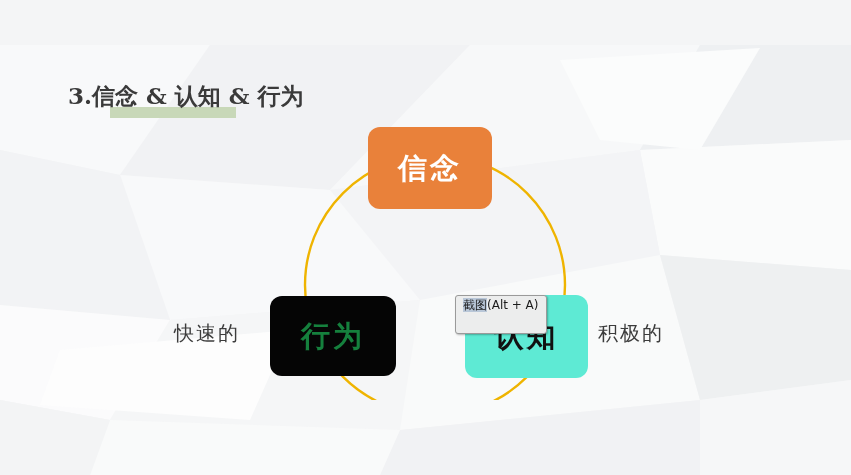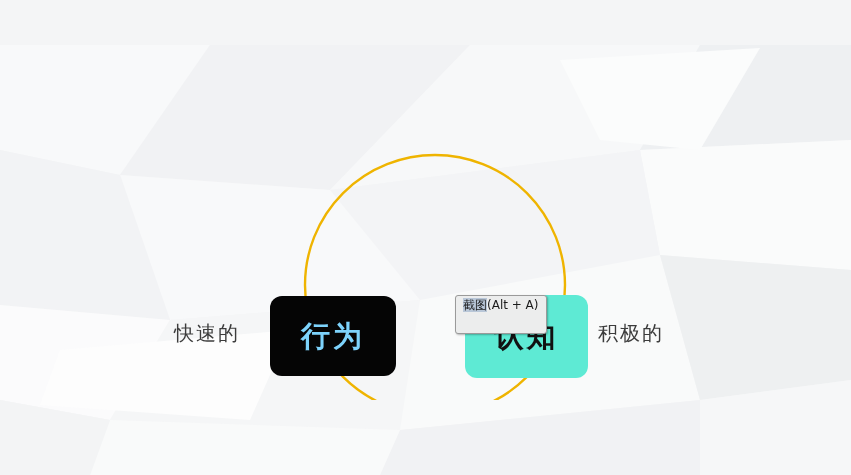--- a/index.html
+++ b/index.html
@@ -126,21 +126,21 @@
   }
   .node-belief .node-label { color: #ffffff; }
 
   .node-behavior {
     left: 270px;
     top: 296px;
     width: 126px;
     height: 80px;
     background: #050505;
   }
-  .node-behavior .node-label { color: #7dd3fc; }
+  .node-behavior .node-label { color: #15803d; }
 
   .node-cognition {
     left: 465px;
     top: 295px;
     width: 123px;
     height: 83px;
     background: #5eead4;
   }
   .node-cognition .node-label { color: #111111; }
 
@@ -199,25 +199,32 @@
     <polygon points="660,255 851,270 851,380 700,400" fill="#eef0f1"></polygon>
     <polygon points="851,380 851,475 700,475 700,400" fill="#f6f7f8"></polygon>
     <polygon points="400,430 700,400 700,475 380,475" fill="#f1f2f4"></polygon>
     <polygon points="110,420 400,430 380,475 90,475" fill="#f9fafa"></polygon>
     <polygon points="0,400 110,420 90,475 0,475" fill="#f3f4f5"></polygon>
     <polygon points="60,350 290,330 250,420 40,405" fill="#fdfdfd"></polygon>
     <polygon points="560,60 760,48 700,150 600,140" fill="#fbfcfc"></polygon>
   </svg>
 
 
+  <div class="subtitle-wrap">
+    <div class="subtitle-highlight"></div>
+    <div class="subtitle-text">3.信念 &amp; 认知 &amp; 行为</div>
+  </div>
 
   <svg class="cycle-svg" viewBox="0 0 290 250">
     <circle cx="145" cy="135" r="130" fill="none" stroke="#efb400" stroke-width="2.4"></circle>
   </svg>
 
+  <div class="node node-belief">
+    <span class="node-label">信念</span>
+  </div>
 
   <div class="node node-behavior">
     <span class="node-label">行为</span>
   </div>
 
   <div class="node node-cognition">
     <span class="node-label">认知</span>
   </div>
 
   <div class="caption caption-quick">快速的</div>

